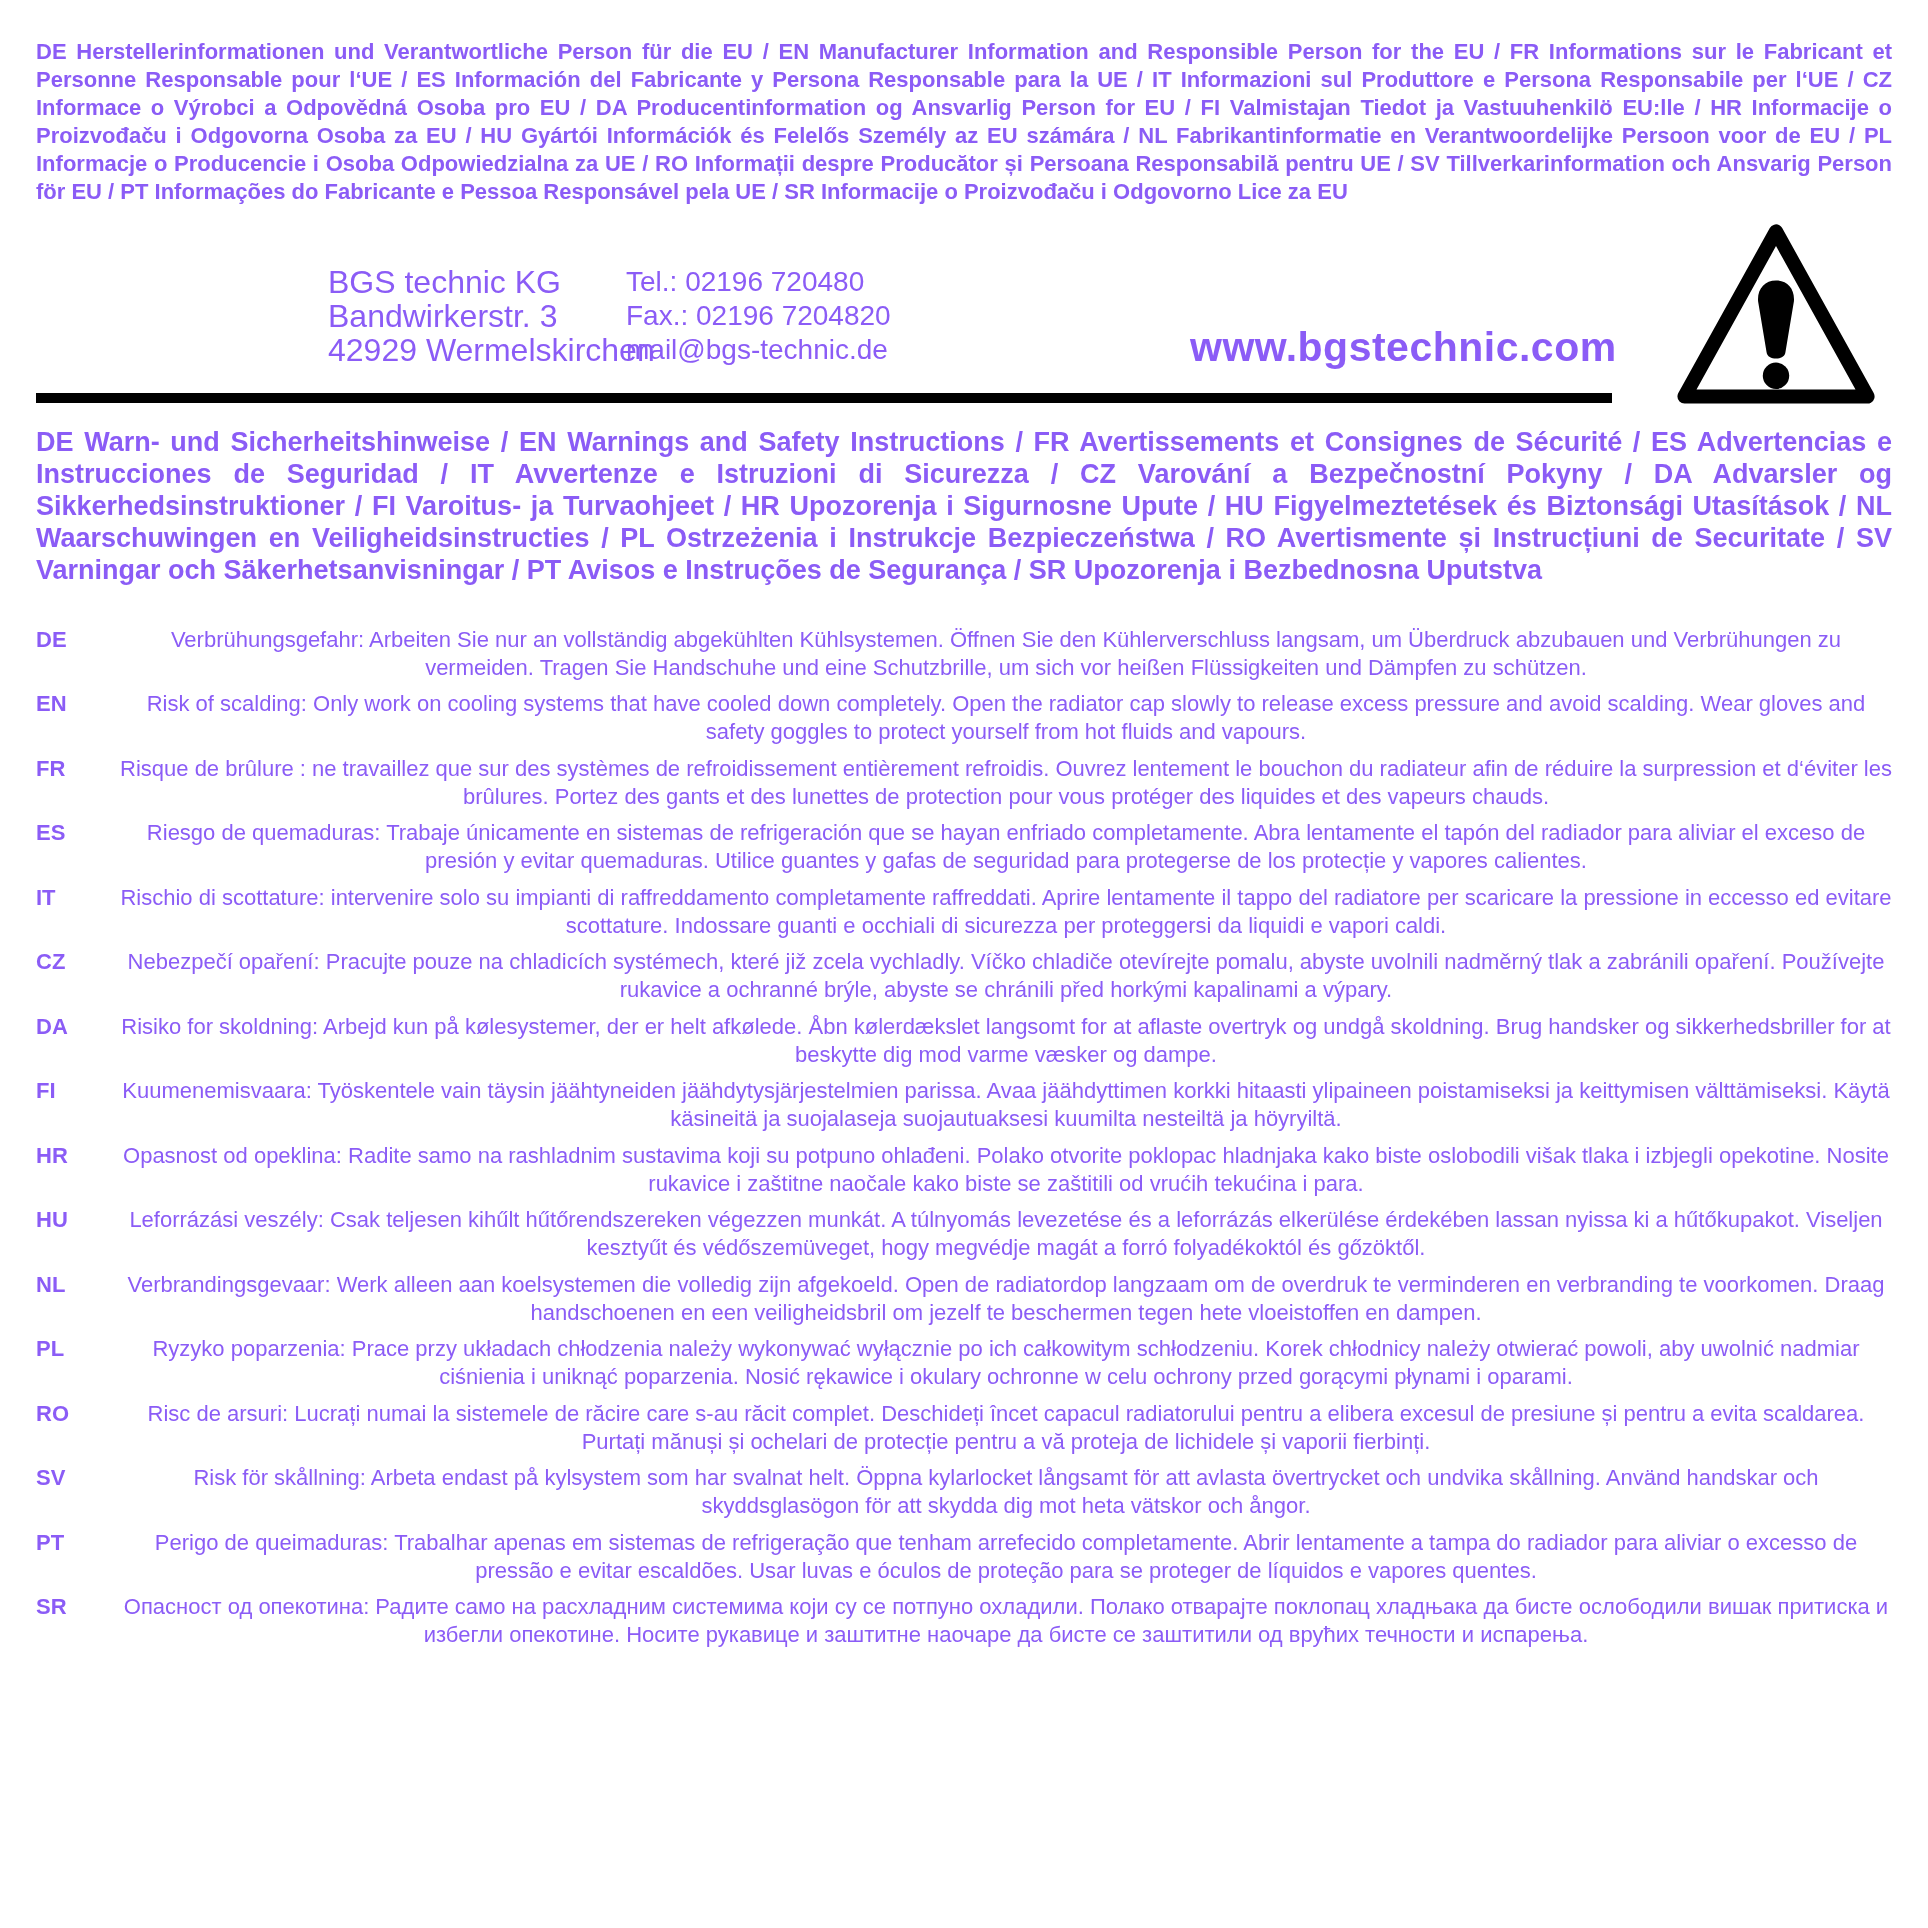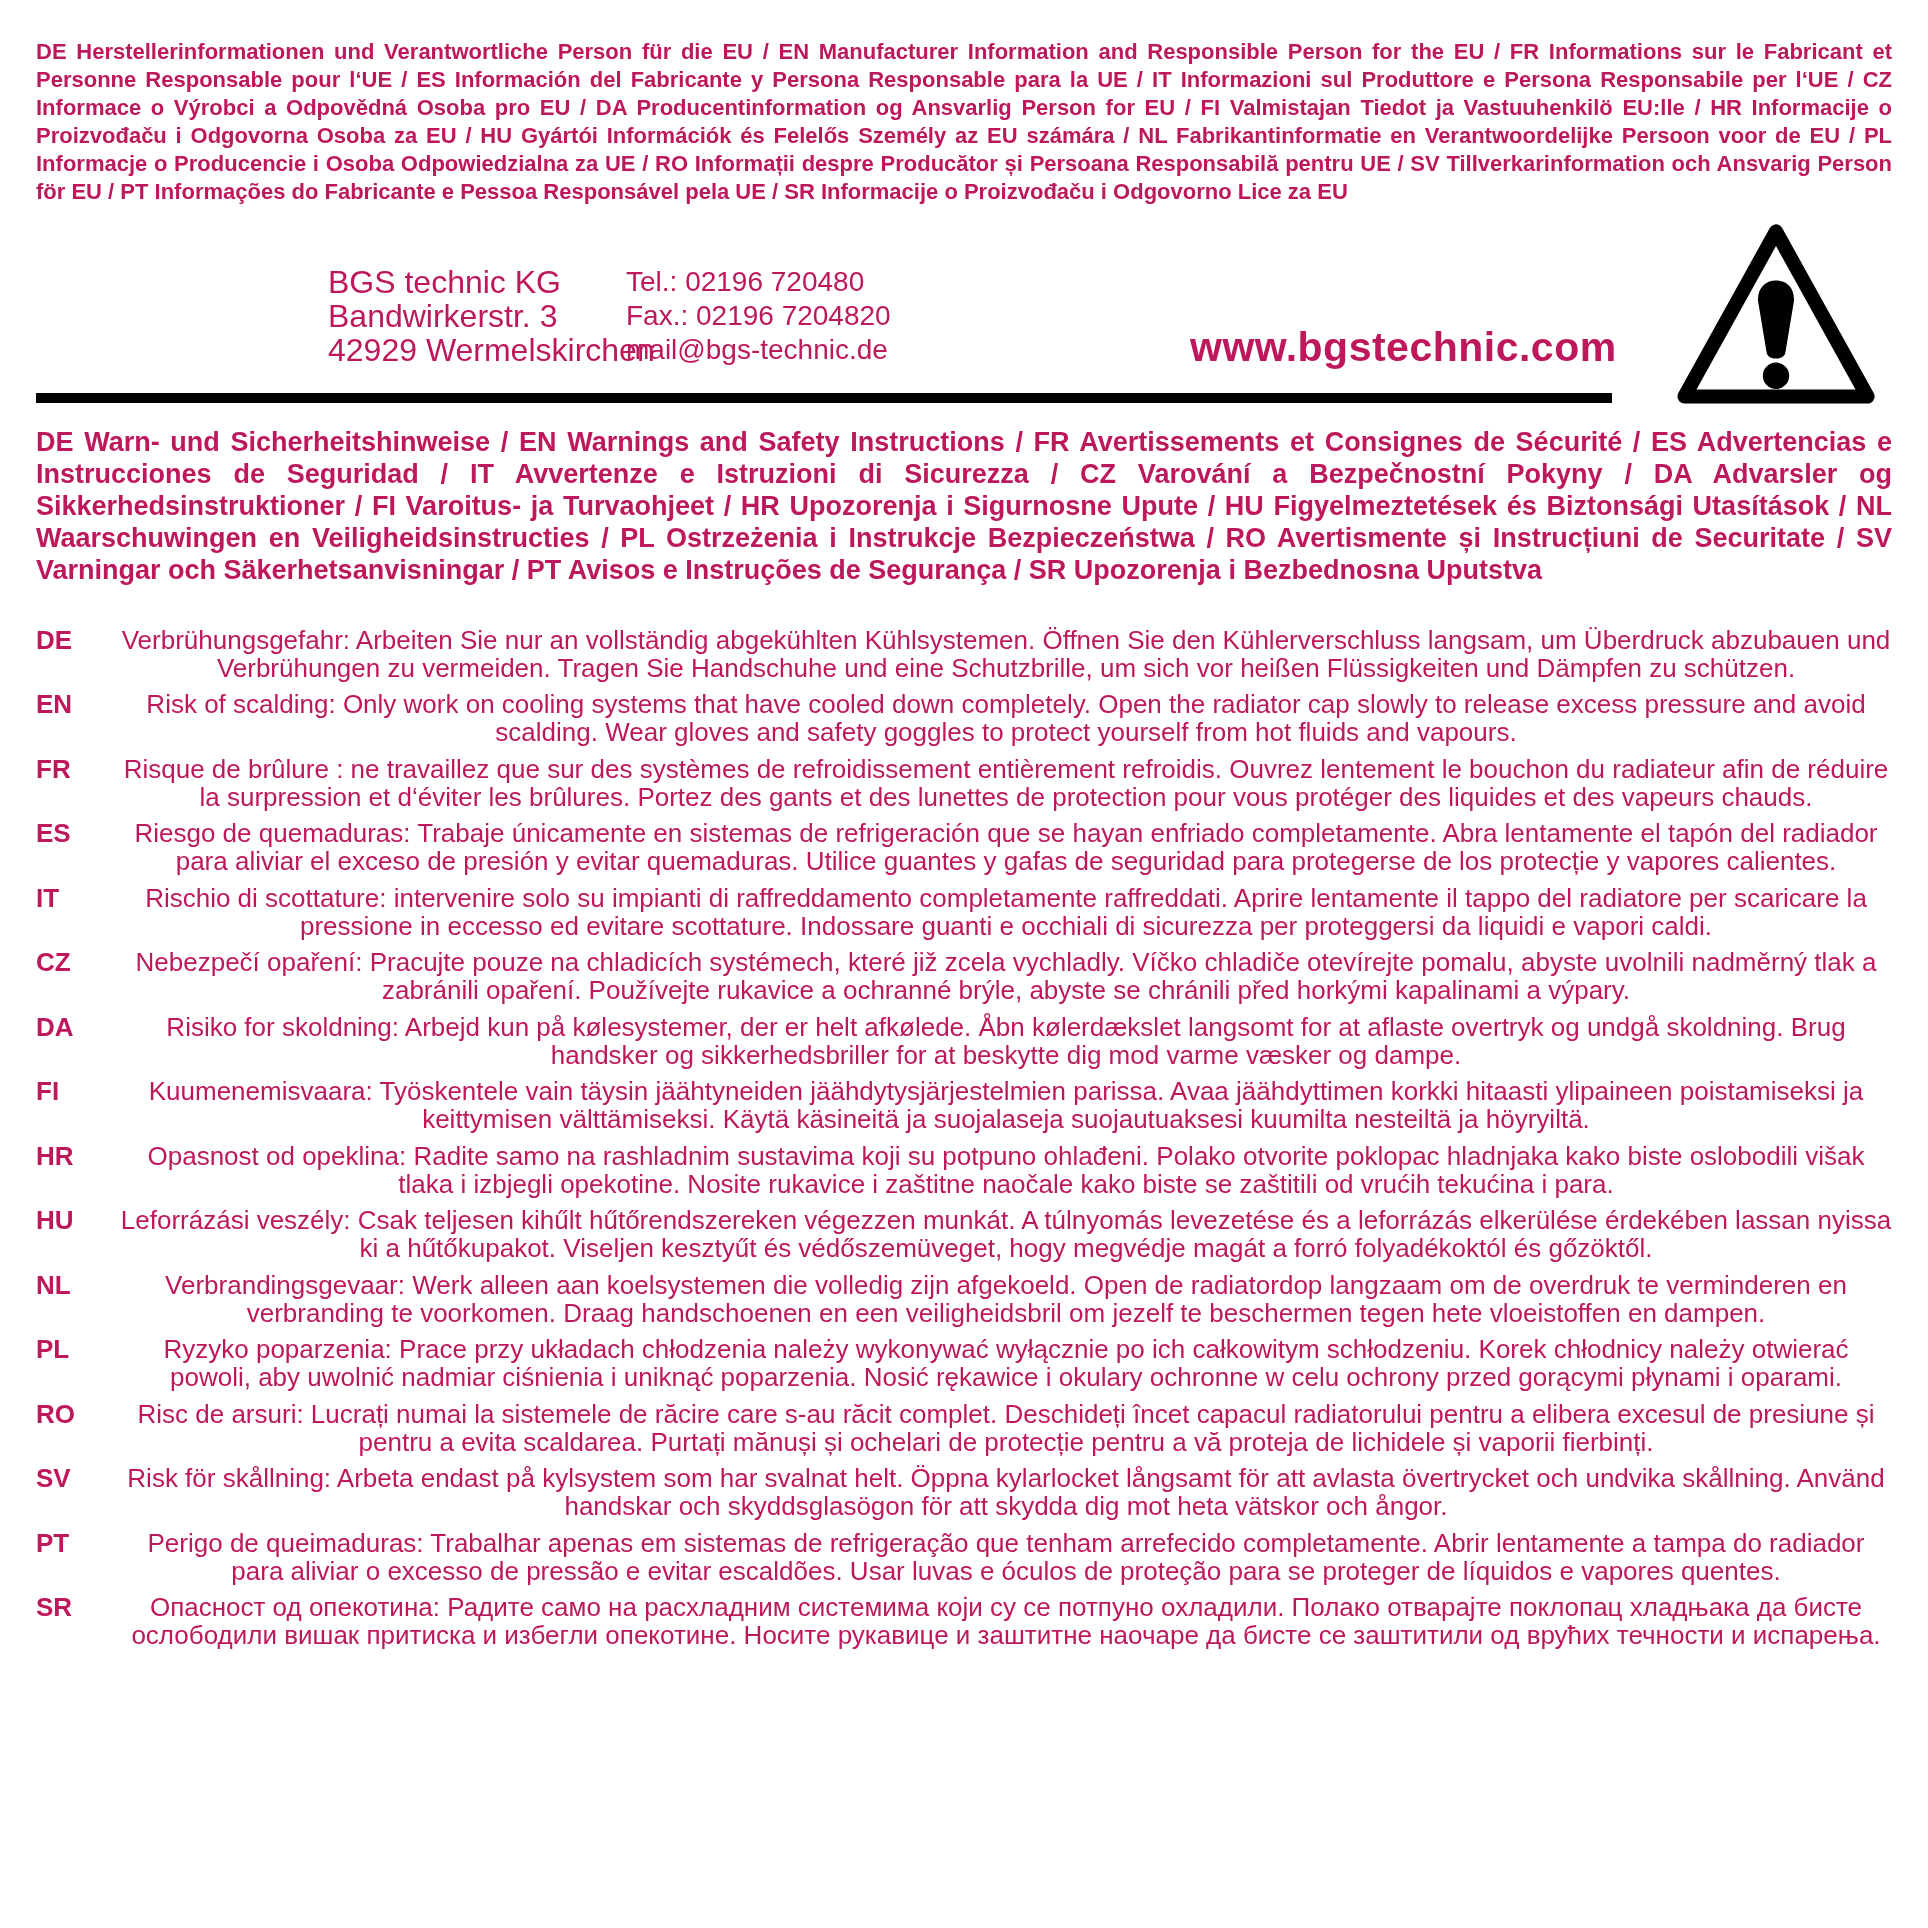--- a/index.html
+++ b/index.html
@@ -7,21 +7,21 @@
     padding: 0;
     background: #ffffff;
   }
   .page {
     position: relative;
     width: 1928px;
     height: 1928px;
     box-sizing: border-box;
     padding: 38px 36px 0 36px;
     background: #ffffff;
-    color: #be185d;
+    color: #8b5cf6;
     font-family: "Liberation Sans", "DejaVu Sans", sans-serif;
     overflow: hidden;
   }
 
   
   .lang-header {
     margin: 0;
     height: 169px;
     font-size: 22px;
     line-height: 28px;
@@ -120,21 +120,21 @@
   }
 
   
   .warnings-list {
     margin-top: 40px;
   }
   .warning-item {
     display: grid;
     grid-template-columns: 40px 1fr;
     margin-bottom: 8.5px;
-    font-size: 26px;
+    font-size: 22px;
     line-height: 28px;
     gap: 44px;
   }
   .warning-code {
     font-weight: bold;
   }
   .warning-text {
     text-align: center;
   }
 </style>

